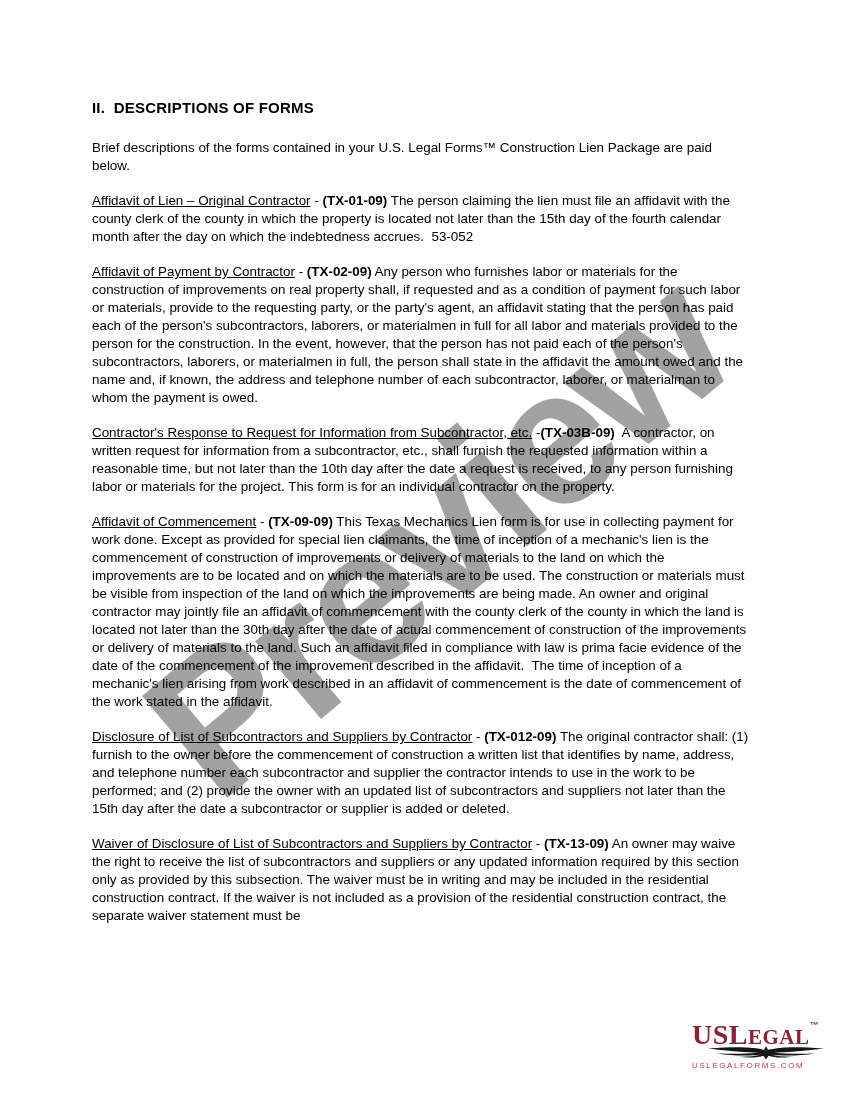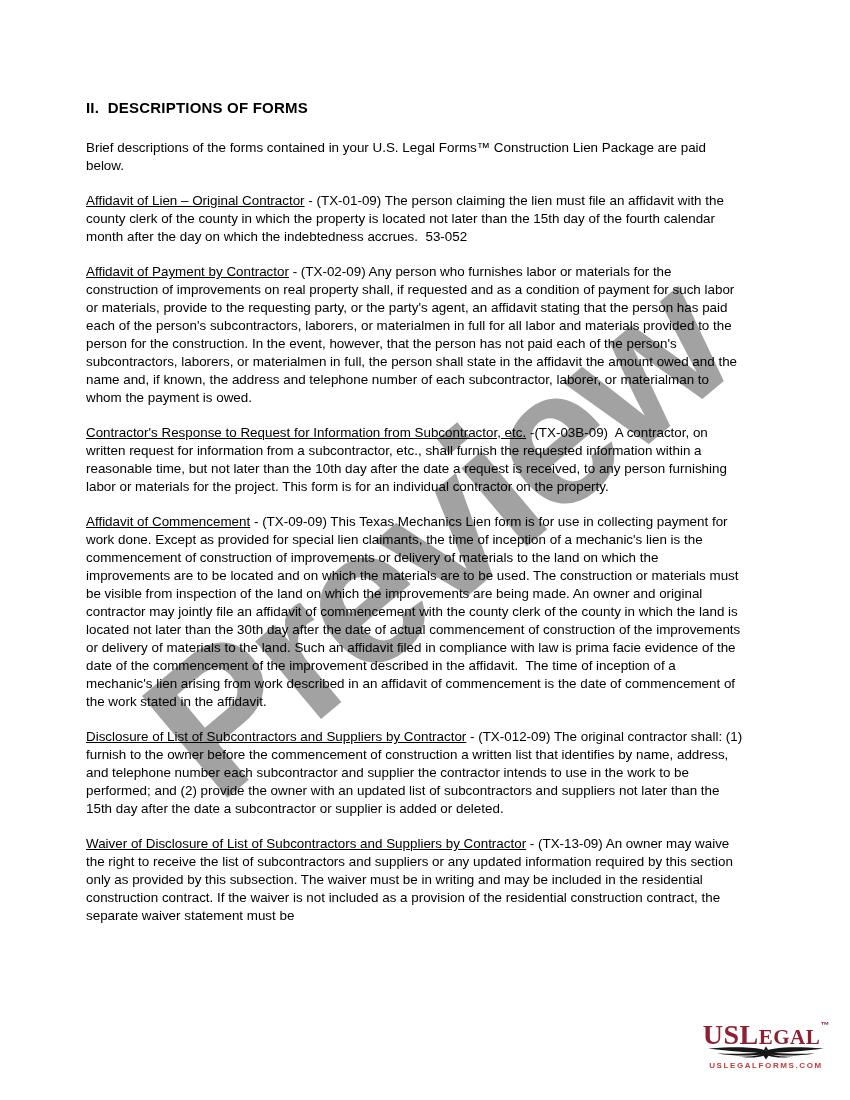--- a/index.html
+++ b/index.html
@@ -6,34 +6,34 @@
   .page {
     position:relative; width:850px; height:1100px; background:#ffffff;
     overflow:hidden; font-family:"Liberation Sans", sans-serif; color:#000;
   }
   .watermark {
     position:absolute; left:55px; top:425px; width:760px; z-index:1;
     text-align:center; font-size:193px; font-weight:bold; letter-spacing:-7px;
     color:#a2a2a2; transform:rotate(-40deg); white-space:nowrap;
     pointer-events:none; user-select:none;
   }
-  .content { position:absolute; left:86px; top:99px; width:657px; z-index:2; }
+  .content { position:absolute; left:92px; top:99px; width:657px; z-index:2; }
   .page-title { font-size:15px; font-weight:bold; margin:0 0 23px 0; letter-spacing:0.2px; }
   p.para { font-size:13.4px; line-height:18px; margin:0 0 17px 0; }
   .form-name { text-decoration:underline; }
   .bold-name { font-weight:normal; }
-  .code { font-weight:normal;margin-top:45px; }
-  .logo-block { position:absolute; left:692px; top:1021px; width:148px; z-index:2; text-align:center; }
+  .code { font-weight:bold;margin-top:45px; }
+  .logo-block { position:absolute; left:692px; top:1021px; width:148px; z-index:2; text-align:left; }
   .wordmark { font-family:"Liberation Serif", serif; font-weight:bold; color:#8e2031; line-height:1; white-space:nowrap; }
   .wm-big { font-size:28px; letter-spacing:0.5px; }
   .wm-small { font-size:21px; letter-spacing:0.5px; }
   .tm { font-size:9px; color:#8e2031; vertical-align:top; position:relative; top:0px; font-family:"Liberation Sans", sans-serif; }
   .eagle { margin-top:-3px; }
   .eagle svg { display:block; margin:0 auto; }
-  .site-text { font-size:8px; font-weight:bold; color:#c33a40; letter-spacing:1.6px; margin-top:1px; white-space:nowrap; }
+  .site-text { font-size:8px; font-weight:normal; color:#c33a40; letter-spacing:1.6px; margin-top:1px; white-space:nowrap; }
 </style>
 </head>
 <body>
 
 <div class="page">
 
   <div class="watermark">Preview</div>
 
   <div class="content">
     <h1 class="page-title">II.&nbsp; DESCRIPTIONS OF FORMS</h1>

